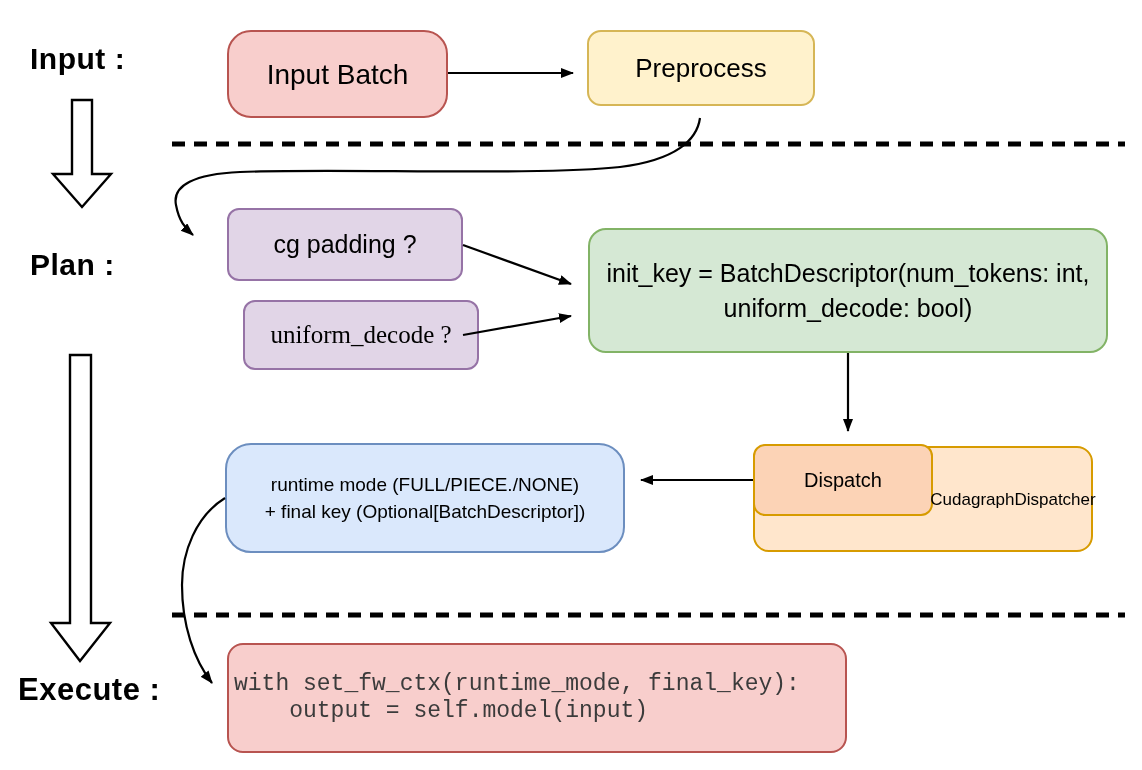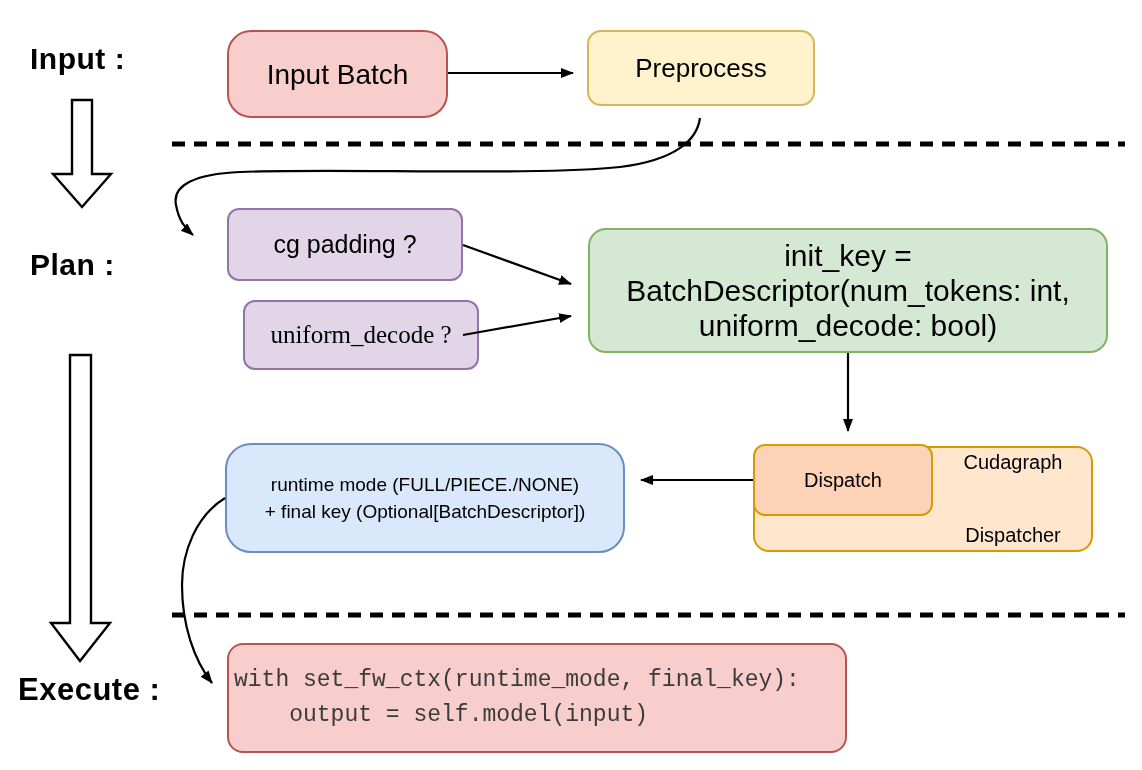--- a/index.html
+++ b/index.html
@@ -20,32 +20,32 @@
   .node-purple{background:var(--purple_fill);border-color:var(--purple_stroke);}
   .node-green{background:var(--green_fill);border-color:var(--green_stroke);}
   .node-blue{background:var(--blue_fill);border-color:var(--blue_stroke);}
   .node-orange{background:var(--orange_fill);border-color:var(--orange_stroke);}
   .node-peach{background:var(--peach_fill);border-color:var(--orange_stroke);}
 
   #input-batch{left:227px;top:30px;width:221px;height:88px;border-radius:24px;font-size:28px;}
   #preprocess{left:587px;top:30px;width:228px;height:76px;border-radius:14px;font-size:26px;}
   #cg-padding{left:227px;top:208px;width:236px;height:73px;border-radius:12px;font-size:25px;}
   #uniform-decode{left:243px;top:300px;width:236px;height:70px;border-radius:12px;font-size:25px;font-family:Liberation Serif, serif;}
-  #init-key{left:588px;top:228px;width:520px;height:125px;border-radius:18px;font-size:30px;line-height:35px;}
+  #init-key{left:588px;top:228px;width:520px;height:125px;border-radius:18px;font-size:25px;line-height:35px;}
   #cudagraph-outer{left:753px;top:446px;width:340px;height:106px;border-radius:16px;}
   #dispatch{left:753px;top:444px;width:180px;height:72px;border-radius:12px;font-size:20px;align-items:center;}
   #cudagraph-label{
     position:absolute;left:930px;top:446px;width:166px;height:106px;display:flex;
-    flex-direction:column;align-items:center;justify-content:space-between;font-size:20px;line-height:33px;
+    flex-direction:row;align-items:center;justify-content:center;font-size:17px;line-height:33px;
   }
   #runtime-mode{left:225px;top:443px;width:400px;height:110px;border-radius:26px;font-size:19px;line-height:27px;}
   #execute-code{left:227px;top:643px;width:620px;height:110px;border-radius:16px;justify-content:flex-start;}
   #execute-code pre{
     margin:0;padding:0 0 0 5px;font-family:"Liberation Mono", monospace;
-    font-size:23px;line-height:35px;color:var(--code_ink);white-space:pre;text-align:left;
+    font-size:23px;line-height:27px;color:var(--code_ink);white-space:pre;text-align:left;
   }
   #input-label{left:30px;top:42px;}
   #plan-label{left:30px;top:248px;}
   #execute-label{left:18px;top:672px;font-size:31px;}
 
   svg.edges{position:absolute;left:0;top:0;pointer-events:none;}
   .edge{fill:none;stroke:var(--ink);stroke-width:2.2px;}
   .dash{fill:none;stroke:var(--ink);stroke-width:5px;stroke-dasharray:13 9;}
   .hollow{fill:#ffffff;stroke:var(--ink);stroke-width:2.4px;stroke-linejoin:miter;}
 </style>

